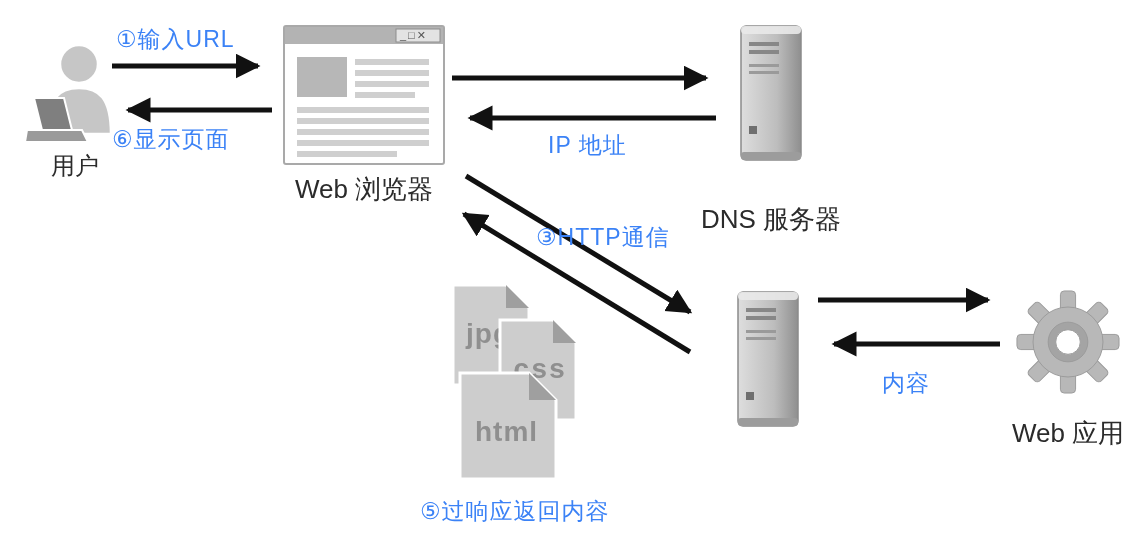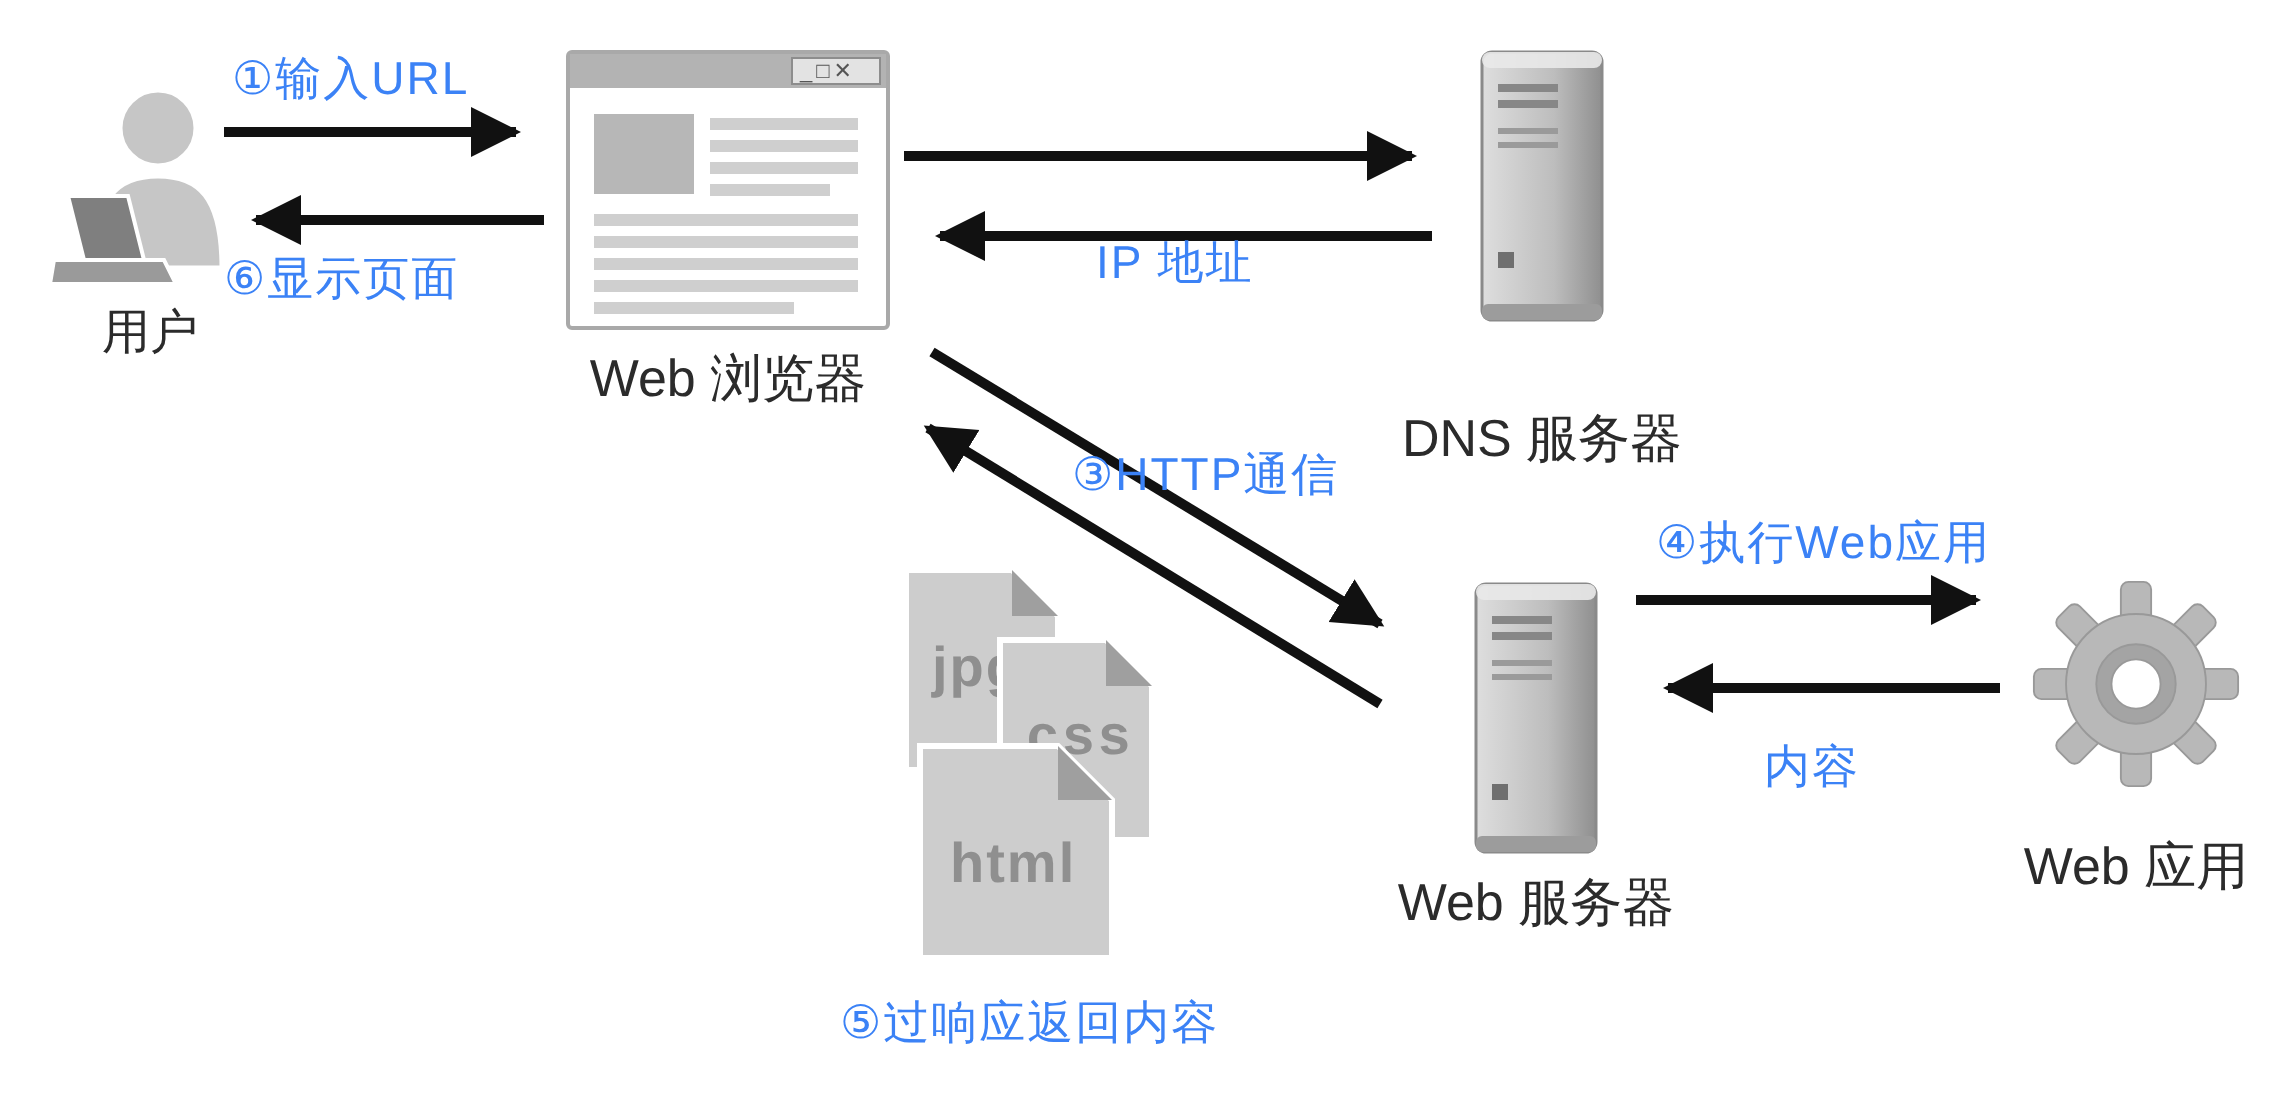--- a/index.html
+++ b/index.html
@@ -121,21 +121,20 @@
       <rect x="3" y="4" width="60" height="134" rx="5" fill="url(#grad-web)" stroke="#8a8a8a" stroke-width="1.5"></rect>
       <rect x="3" y="4" width="60" height="8" rx="4" fill="#e9e9e9" opacity="0.9"></rect>
       <rect x="11" y="20" width="30" height="4" fill="#878787"></rect>
       <rect x="11" y="28" width="30" height="4" fill="#878787"></rect>
       <rect x="11" y="42" width="30" height="3" fill="#9a9a9a"></rect>
       <rect x="11" y="49" width="30" height="3" fill="#9a9a9a"></rect>
       <rect x="11" y="104" width="8" height="8" fill="#6f6f6f"></rect>
       <rect x="3" y="130" width="60" height="8" rx="3" fill="#9c9c9c"></rect>
     </svg>
   </div>
-  <div class="node-label" style="left:695px;top:434px;width:146px;">Web 服务器</div>
 
   <div class="node" style="left:1016px;top:290px;width:104px;height:104px;">
     <svg width="104" height="104" viewBox="0 0 110 110">
       <g fill="#b8b8b8" stroke="#999" stroke-width="1">
         <g>
           <rect x="47" y="1" width="16" height="24" rx="4" transform="rotate(0,55,55)"></rect>
           <rect x="47" y="1" width="16" height="24" rx="4" transform="rotate(45,55,55)"></rect>
           <rect x="47" y="1" width="16" height="24" rx="4" transform="rotate(90,55,55)"></rect>
           <rect x="47" y="1" width="16" height="24" rx="4" transform="rotate(135,55,55)"></rect>
           <rect x="47" y="1" width="16" height="24" rx="4" transform="rotate(180,55,55)"></rect>
@@ -168,19 +167,18 @@
   <div class="doc node" style="left:457px;top:370px;width:102px;height:112px;z-index:4;">
     <svg width="102" height="112" viewBox="0 0 102 112">
       <path d="M3,3 L72,3 L99,30 L99,109 L3,109 Z" fill="#cdcdcd" stroke="#ffffff" stroke-width="3"></path>
       <polygon points="72,3 72,30 99,30" fill="#9f9f9f"></polygon>
     </svg>
     <span class="doc-text" style="left:18px;top:46px;">html</span>
   </div>
 
   <div class="lbl" style="left:116px;top:24px;">①输入URL</div>
   <div class="lbl" style="left:112px;top:124px;">⑥显示页面</div>
-  <div class="lbl" style="left:548px;top:116px;text-align:center;">IP 地址</div>
+  <div class="lbl" style="left:548px;top:130px;text-align:center;">IP 地址</div>
   <div class="lbl" style="left:536px;top:222px;">③HTTP通信</div>
-  <div class="lbl" style="left:828px;top:256px;">④执行Web应用</div>
   <div class="lbl" style="left:882px;top:368px;">内容</div>
   <div class="lbl" style="left:420px;top:496px;">⑤过响应返回内容</div>
 
 </div>
 
 </body></html>

